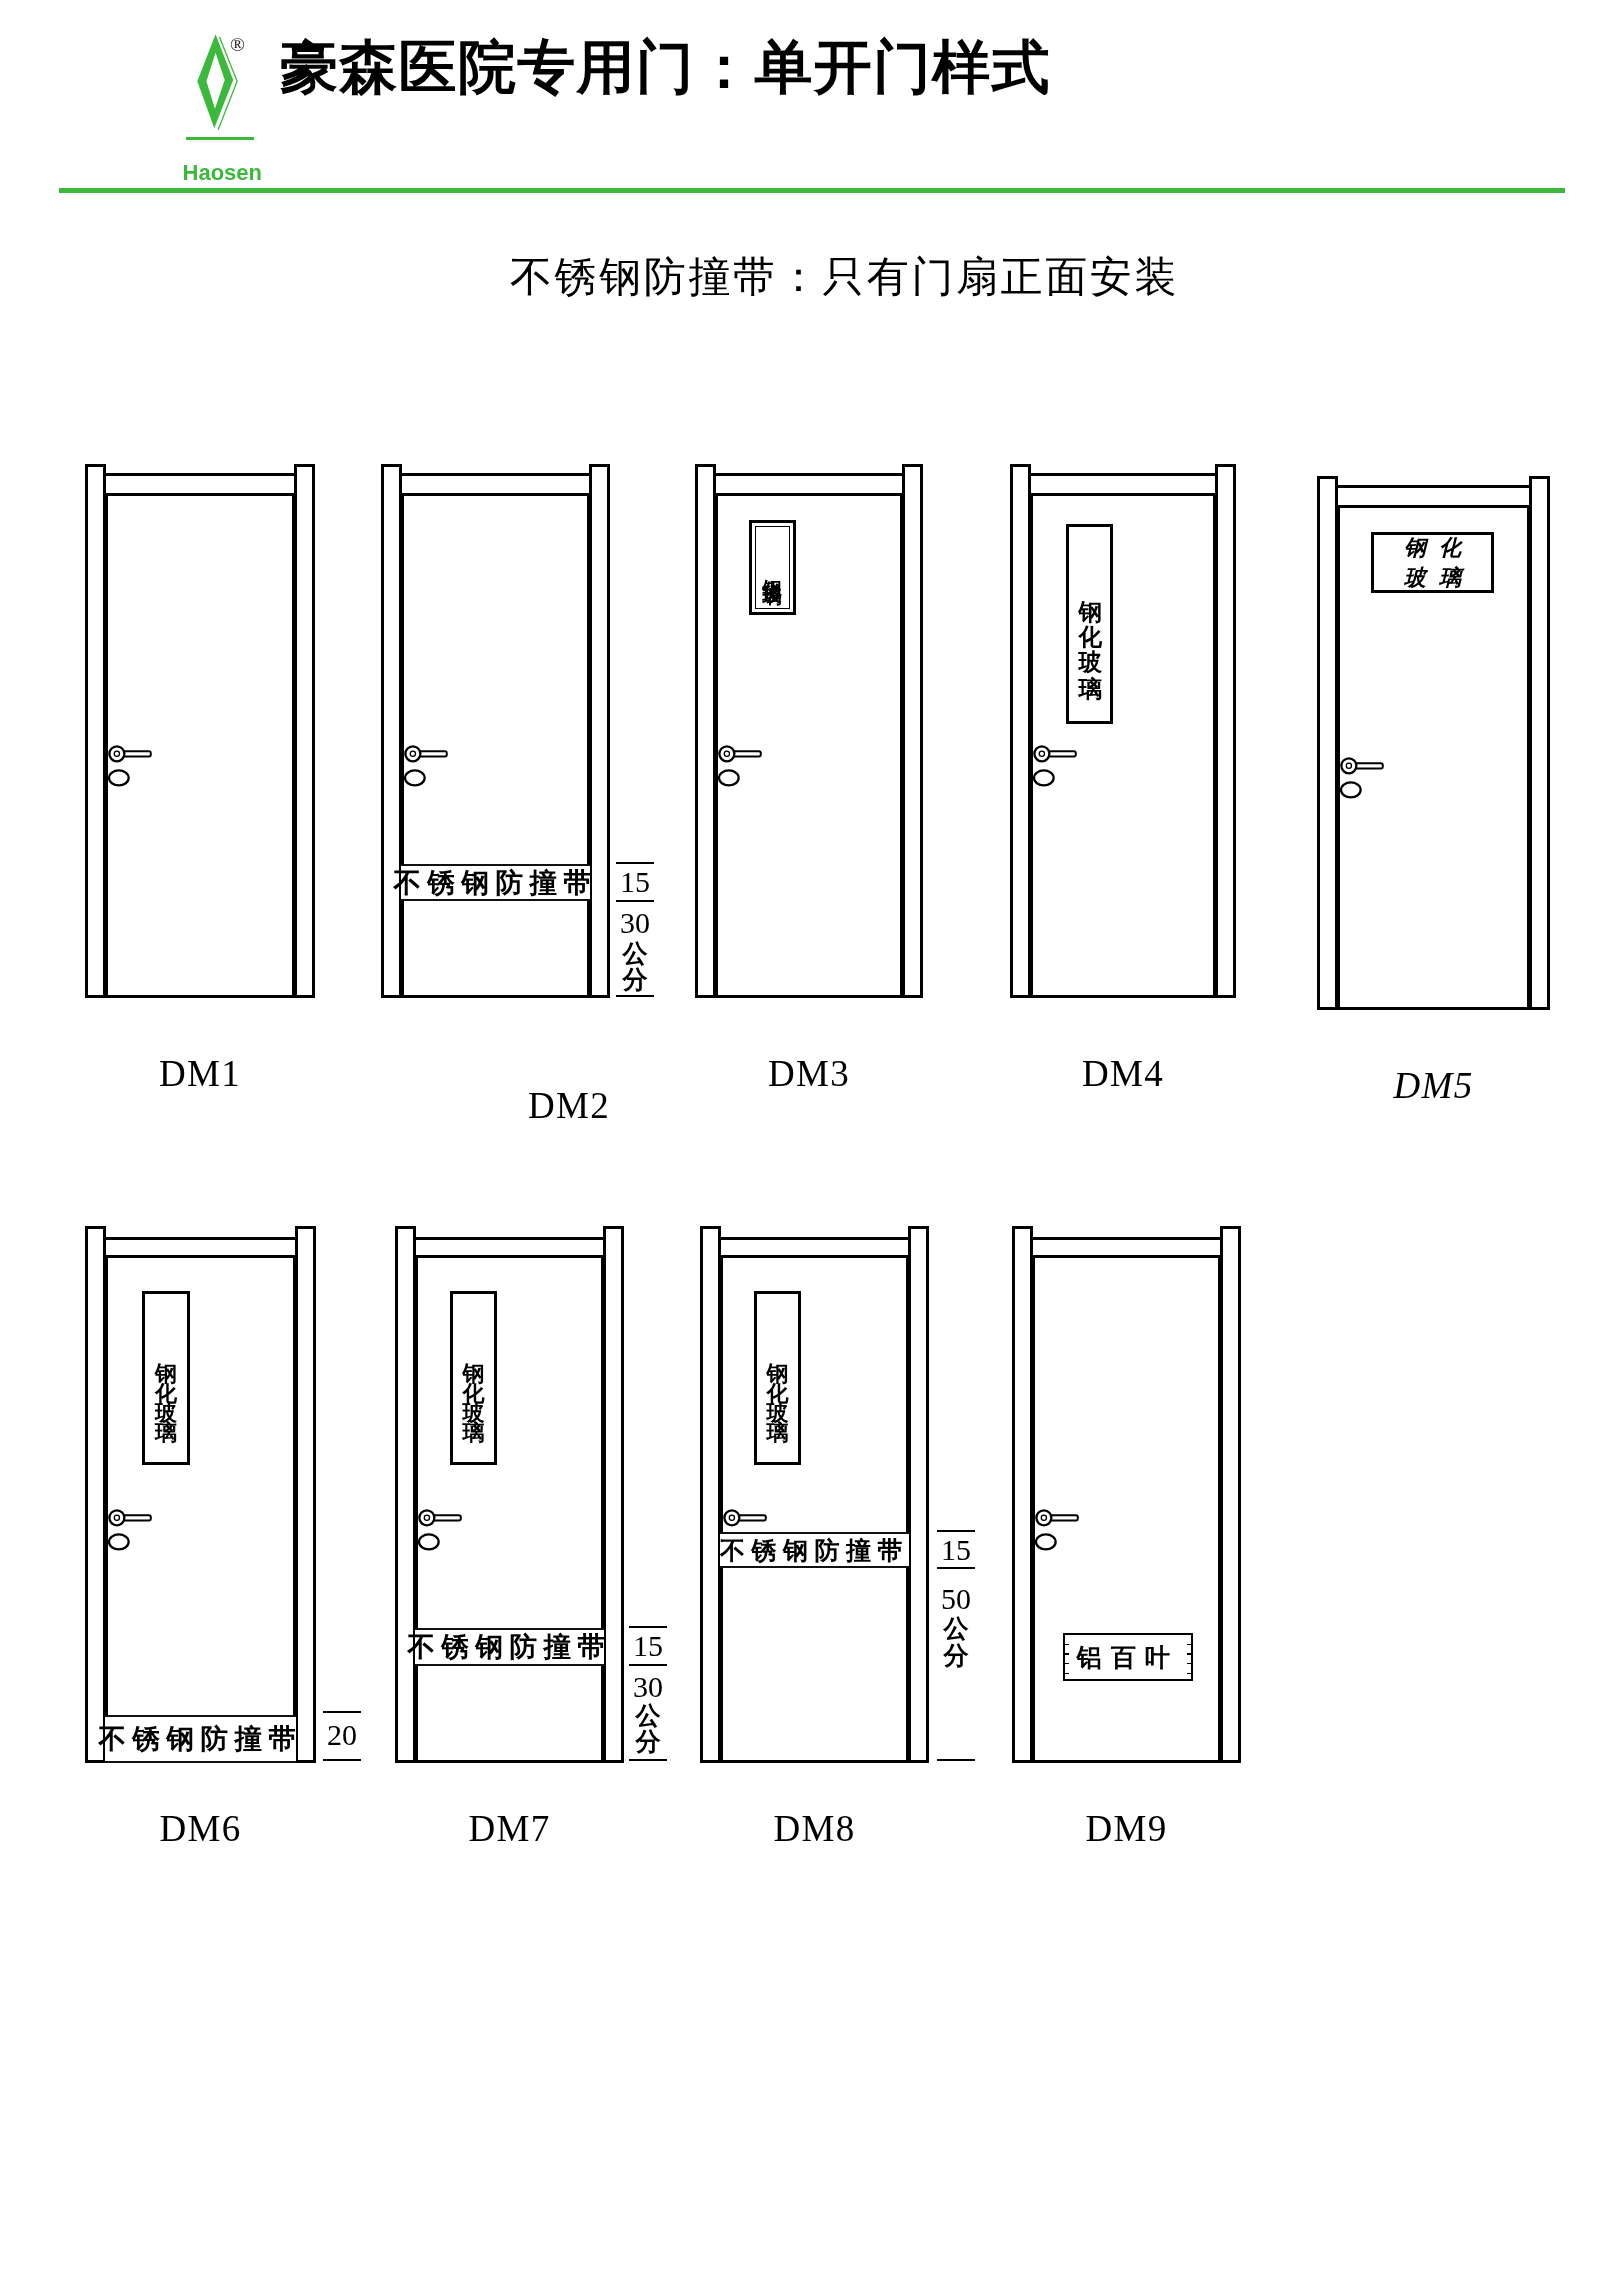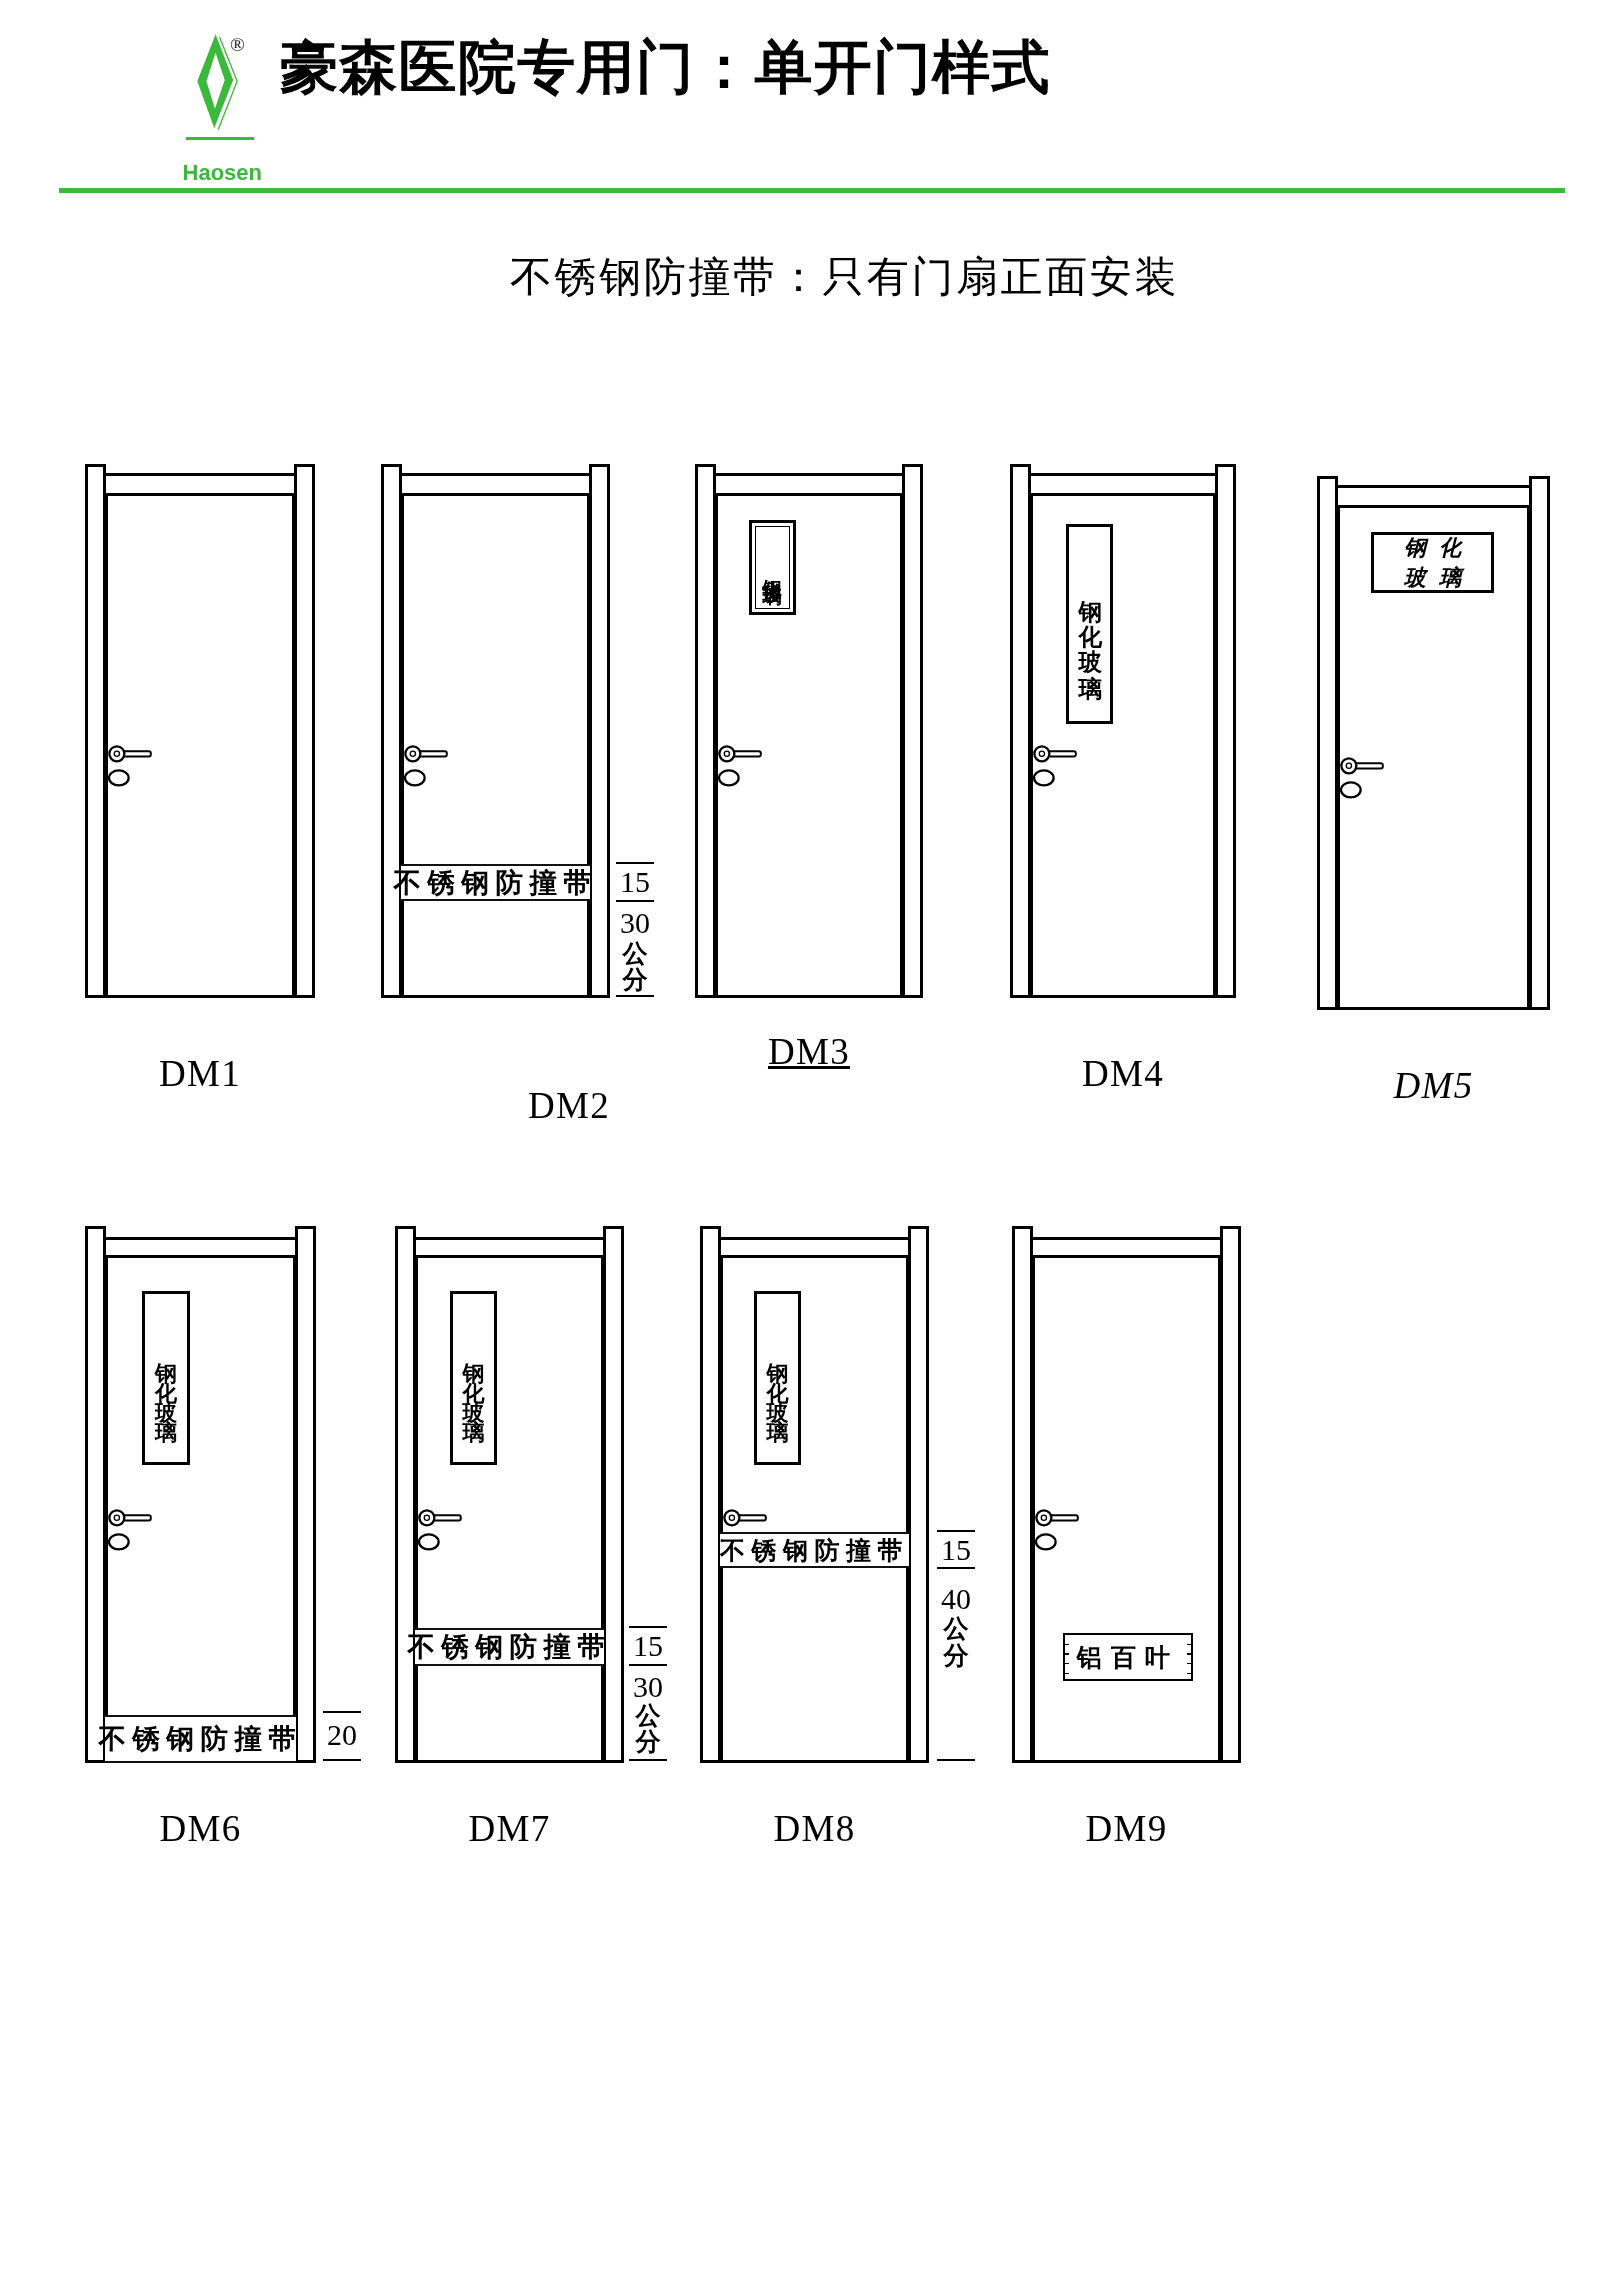--- a/index.html
+++ b/index.html
@@ -112,21 +112,21 @@
   <div class="leaf" style="top:29px;"></div>
   <div class="win win2" style="left:54px; top:56px; width:47px; height:95px;">
     <span class="vtext" style="font-size:19px; letter-spacing:2px;">钢化玻璃</span>
   </div>
   <svg class="handle" style="left:22px; top:280px;" width="55" height="47" viewBox="0 0 84 72">
     <rect x="15" y="11" width="52" height="8" rx="3" fill="#fff" stroke="#000" stroke-width="3"></rect>
     <circle cx="15" cy="15" r="11.5" fill="#fff" stroke="#000" stroke-width="3.5"></circle>
     <circle cx="15" cy="15" r="4" fill="#fff" stroke="#000" stroke-width="2"></circle>
     <ellipse cx="18" cy="52" rx="15" ry="11.5" fill="#fff" stroke="#000" stroke-width="3.5"></ellipse>
   </svg>
-  <div class="door-label" style="top:566px;text-decoration:underline;">DM3</div>
+  <div class="door-label" style="top:588px;">DM3</div>
 </div>
 
 <div class="door" style="left:1010px; top:464px; width:226px; height:534px;">
   <div class="post" style="left:0;"></div>
   <div class="post" style="right:0;"></div>
   <div class="lintel" style="top:9.2px;"></div>
   <div class="leaf" style="top:29px;"></div>
   <div class="win" style="left:56px; top:60px; width:47px; height:200px;">
     <span class="vtext" style="font-size:23.6px; letter-spacing:25px; padding-top:13px;">钢化玻璃</span>
   </div>
@@ -229,21 +229,21 @@
   </svg>
   <div class="strip thin" style="top:306px; height:36px;">
     <span>不锈钢防撞带</span>
   </div>
   <div class="door-label" style="top:581px;">DM8</div>
 </div>
 <div class="dim" style="left:937px; top:1530px; height:230px;">
   <div class="tick" style="top:0;"></div>
   <div class="n" style="top:5.2px;">15</div>
   <div class="tick" style="top:37px;"></div>
-  <div class="n" style="top:54px;">40</div>
+  <div class="n" style="top:54px;">50</div>
   <div class="c" style="top:86px;">公</div>
   <div class="c" style="top:113px;">分</div>
   <div class="tick" style="top:229px;"></div>
 </div>
 
 <div class="door" style="left:1012px; top:1226px; width:229px; height:537px;">
   <div class="post" style="left:0;"></div>
   <div class="post" style="right:0;"></div>
   <div class="lintel" style="top:11px;"></div>
   <div class="leaf" style="top:29.4px;"></div>

